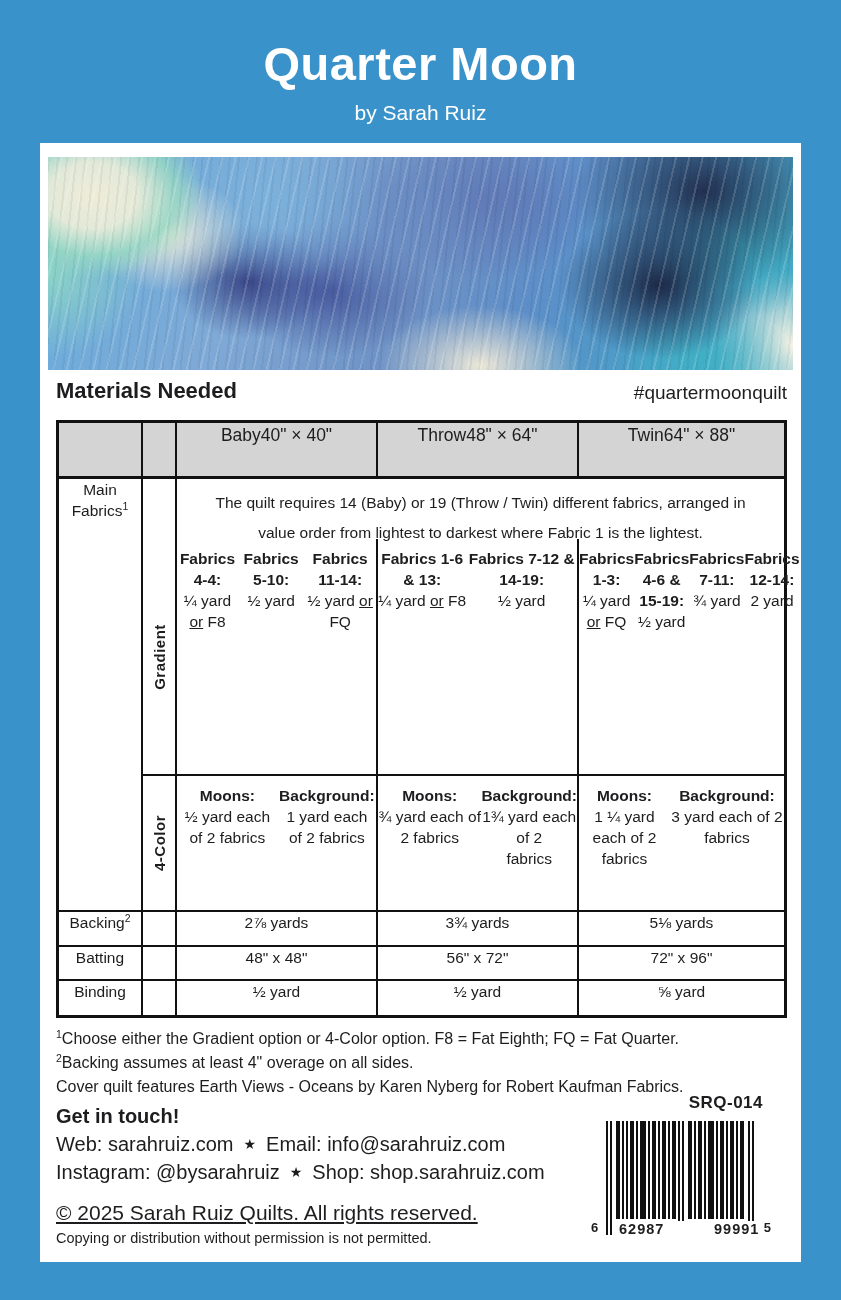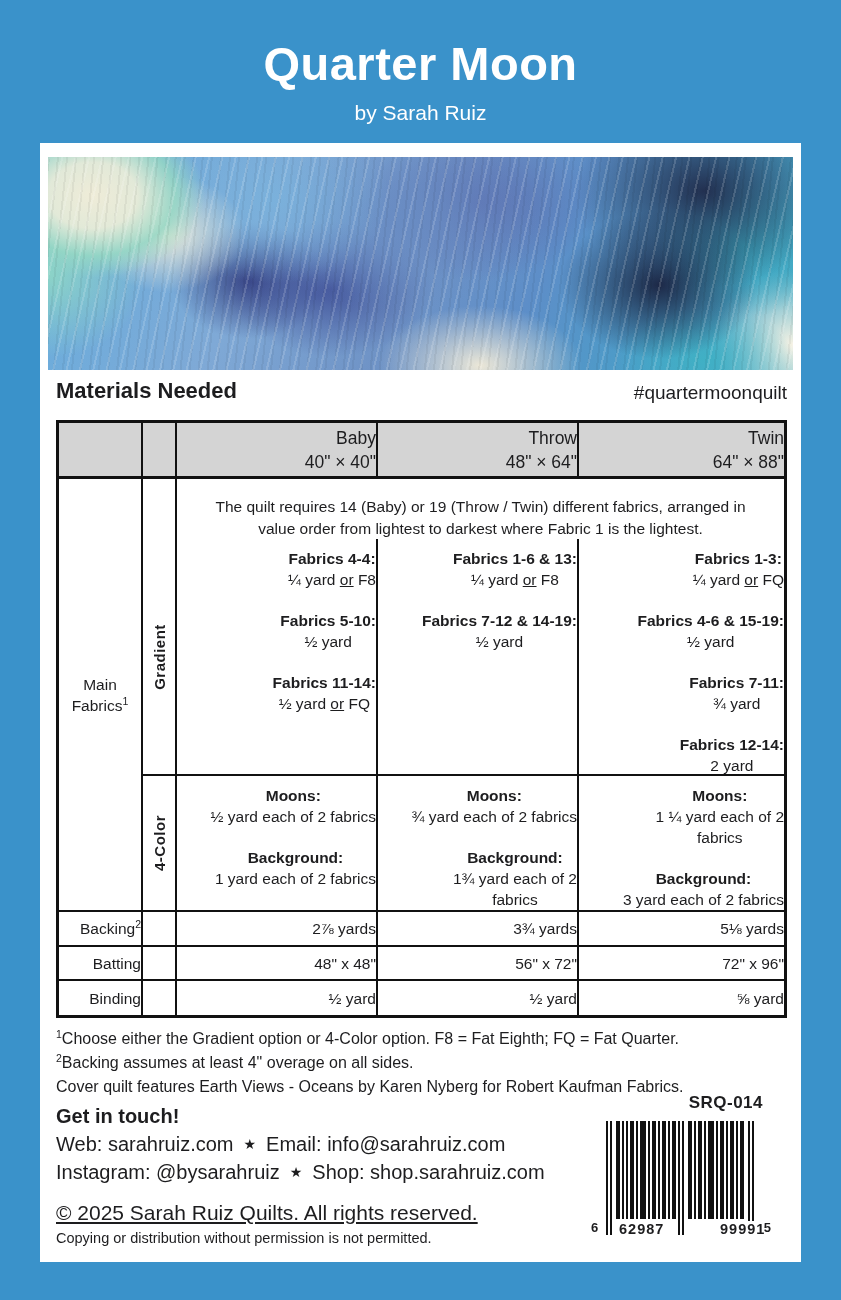--- a/index.html
+++ b/index.html
@@ -64,32 +64,32 @@
     position:absolute; top:277px; left:16px;
     width:731px; height:598px;
     border:3px solid #111;
     display:grid;
     grid-template-columns:84px 34px 201px 201px 205px;
     grid-template-rows:56px 60px 237px 136px 35px 34px 34px;
     font-size:15.5px; line-height:21px;
   }
   .c {
     border-right:2px solid #111; border-bottom:2px solid #111;
-    display:flex; flex-direction:column; align-items:flex-end; justify-content:center;
+    display:flex; flex-direction:row; align-items:flex-start; justify-content:center;
     text-align:center; position:relative;
   }
   .lastcol { border-right:none; }
   .nb { border-bottom:none; }
   .lastrow { border-bottom:none; }
   .hdr { background:#d4d4d4; font-size:17.5px; line-height:24px; border-bottom-width:3px; }
   .top { justify-content:flex-start; padding-top:9px; }
   .intro-cell {
     grid-column:3 / 6;
-    justify-content:flex-start; padding:17px 18px 0;
-    line-height:22px; font-size:15.5px;
+    justify-content:flex-start; padding:9px 18px 0;
+    line-height:30px; font-size:15.5px;
   }
   .main-label-cell { grid-column:1; grid-row:2 / 5; }
   .rot-label {
     position:absolute; left:50%; top:50%;
     transform:translate(-50%,-50%) rotate(-90deg);
     font-weight:700; font-size:15px; letter-spacing:0.5px; white-space:nowrap;
   }
   sup { font-size:10.5px; vertical-align:super; line-height:0; }
   .fg { margin-bottom:20px; }
   .fg-h { font-weight:700; }
@@ -111,21 +111,21 @@
   
   .barcode-block { position:absolute; top:950px; left:556px; width:171px;font-weight:bold; }
   .sku { text-align:right; font-size:17px; letter-spacing:0.5px; padding-right:4px; }
   .bars-wrap { position:relative; margin:8px 0 0 10px; width:150px; height:114px; }
   .bars-wrap svg rect { fill:#111; }
   .bc-num {
     position:absolute; font-size:14.5px; letter-spacing:1px;
     background:#fff; padding:0 2px; bottom:-2px;
   }
   .bc-g1 { left:11px; }
-  .bc-g2 { left:78px;padding-left:36px; }
+  .bc-g2 { left:72px;padding-left:36px; }
   .bc-left  { left:-17px; background:none; font-size:13px; letter-spacing:0; bottom:0; }
   .bc-right { right:-17px; background:none; font-size:13px; letter-spacing:0; bottom:0; }
 </style>
 </head>
 <body>
 
 <div class="page-title">Quarter Moon</div>
 <div class="page-subtitle">by Sarah Ruiz</div>
 
 <div class="panel">

